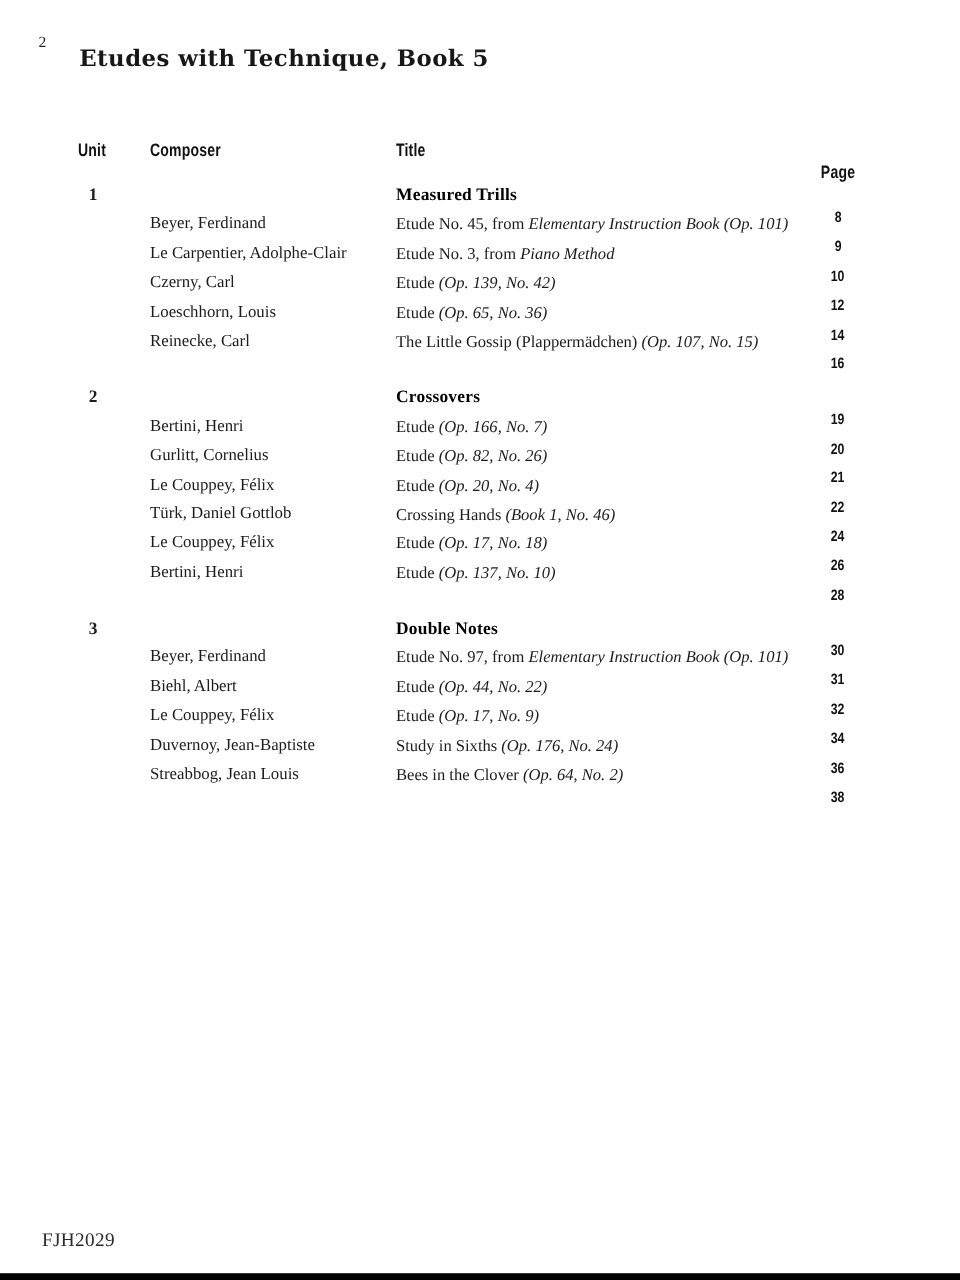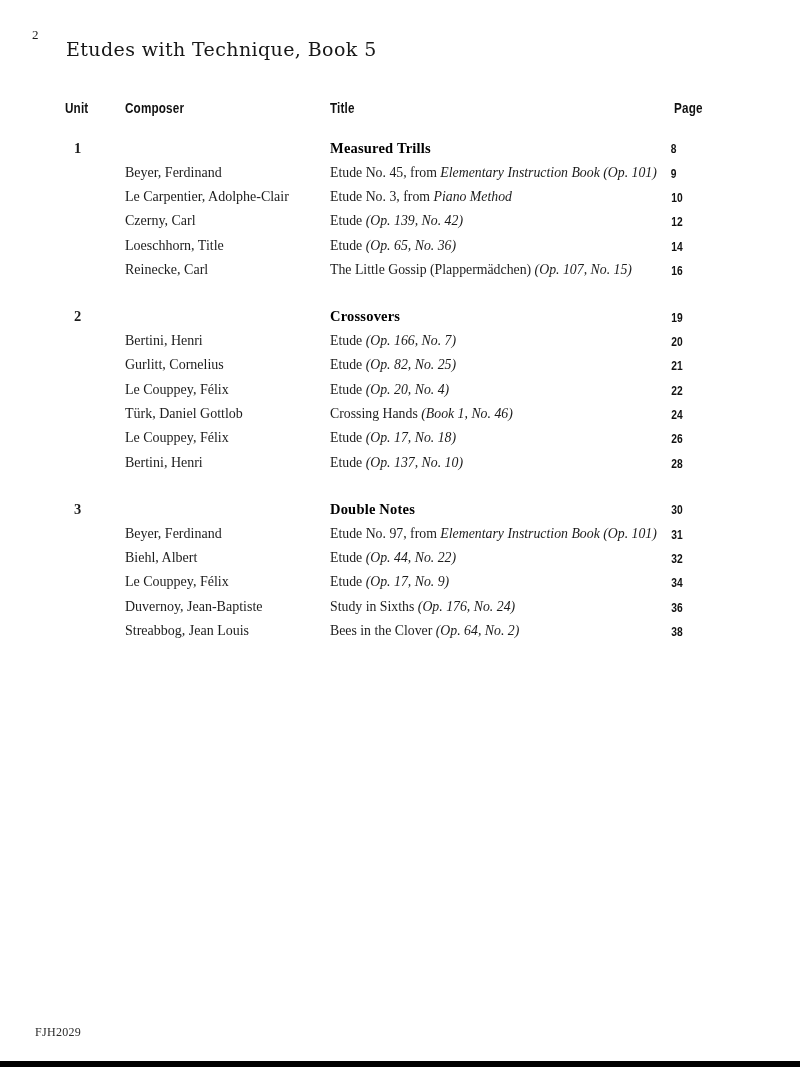--- a/index.html
+++ b/index.html
@@ -12,21 +12,21 @@
     color: #1c1c1c;
   }
   .folio {
     position: absolute; top: 27px; left: 32px;
     font-size: 13px;
   }
   .book-title {
     position: absolute; top: 38px; left: 66px;
     margin: 0;
     font-family: "DejaVu Serif", serif;
-    font-weight: 400;
+    font-weight: 700;
     font-size: 19px;
     letter-spacing: 0.4px;
     color: #171717;
   }
   .toc {
     position: absolute; top: 99px; left: 65px; width: 700px;
   }
   .row {
     display: grid;
     grid-template-columns: 60px 205px 340px 56px;
@@ -37,21 +37,21 @@
   .cond {
     font-family: "Liberation Sans", sans-serif;
     font-weight: 700;
     font-size: 15px;
     display: inline-block;
     transform: scaleX(0.78);
     transform-origin: left center;
     letter-spacing: 0.2px;
     color: #111;
   }
-  .c-page { text-align: left; }
+  .c-page { text-align: center; margin-top: 36px; }
   .c-page .cond { transform-origin: center center; }
   .unit-num {
     font-weight: 700; font-size: 14.5px;
     padding-left: 9px;
   }
   .section-title {
     font-weight: 700; font-size: 14.5px;
     letter-spacing: 0.2px; color: #000000;
   }
   .composer { font-size: 14px; white-space: nowrap; }
@@ -61,21 +61,21 @@
     font-family: "Liberation Sans", sans-serif;
     font-weight: 700;
     font-size: 12.5px;
     display: inline-block;
     transform: scaleX(0.82);
     color: #111;
   }
   .section + .section { margin-top: 22px; }
   .footer-code {
     position: absolute; top: 1025px; left: 35px;
-    font-size: 12px; color: #2a2a2a;
+    font-size: 16px; color: #2a2a2a;
     letter-spacing: 0.3px;
   }
   .bottom-bar {
     position: absolute; bottom: 0; left: 0;
     width: 800px; height: 6px;
     background: #000000;
   }
 </style>
 </head>
 <body>
@@ -120,21 +120,21 @@
           <div class="c-page"><span class="page-num">10</span></div>
         </div>
         <div class="row">
           <div class="c-unit"></div>
           <div class="c-composer composer">Czerny, Carl</div>
           <div class="c-title title-text"><span>Etude </span><span class="it">(Op. 139, No. 42)</span></div>
           <div class="c-page"><span class="page-num">12</span></div>
         </div>
         <div class="row">
           <div class="c-unit"></div>
-          <div class="c-composer composer">Loeschhorn, Title</div>
+          <div class="c-composer composer">Loeschhorn, Louis</div>
           <div class="c-title title-text"><span>Etude </span><span class="it">(Op. 65, No. 36)</span></div>
           <div class="c-page"><span class="page-num">14</span></div>
         </div>
         <div class="row">
           <div class="c-unit"></div>
           <div class="c-composer composer">Reinecke, Carl</div>
           <div class="c-title title-text"><span>The Little Gossip (Plappermädchen) </span><span class="it">(Op. 107, No. 15)</span></div>
           <div class="c-page"><span class="page-num">16</span></div>
         </div>
       </div>
@@ -147,21 +147,21 @@
         </div>
         <div class="row">
           <div class="c-unit"></div>
           <div class="c-composer composer">Bertini, Henri</div>
           <div class="c-title title-text"><span>Etude </span><span class="it">(Op. 166, No. 7)</span></div>
           <div class="c-page"><span class="page-num">20</span></div>
         </div>
         <div class="row">
           <div class="c-unit"></div>
           <div class="c-composer composer">Gurlitt, Cornelius</div>
-          <div class="c-title title-text"><span>Etude </span><span class="it">(Op. 82, No. 25)</span></div>
+          <div class="c-title title-text"><span>Etude </span><span class="it">(Op. 82, No. 26)</span></div>
           <div class="c-page"><span class="page-num">21</span></div>
         </div>
         <div class="row">
           <div class="c-unit"></div>
           <div class="c-composer composer">Le Couppey, Félix</div>
           <div class="c-title title-text"><span>Etude </span><span class="it">(Op. 20, No. 4)</span></div>
           <div class="c-page"><span class="page-num">22</span></div>
         </div>
         <div class="row">
           <div class="c-unit"></div>

